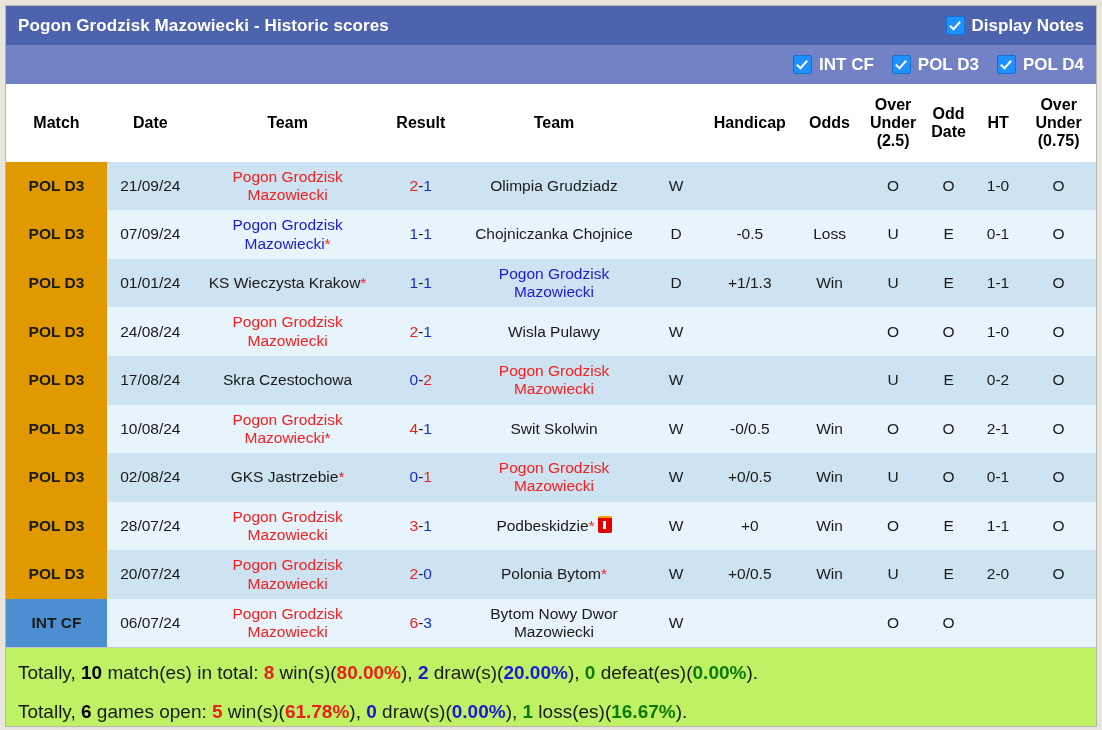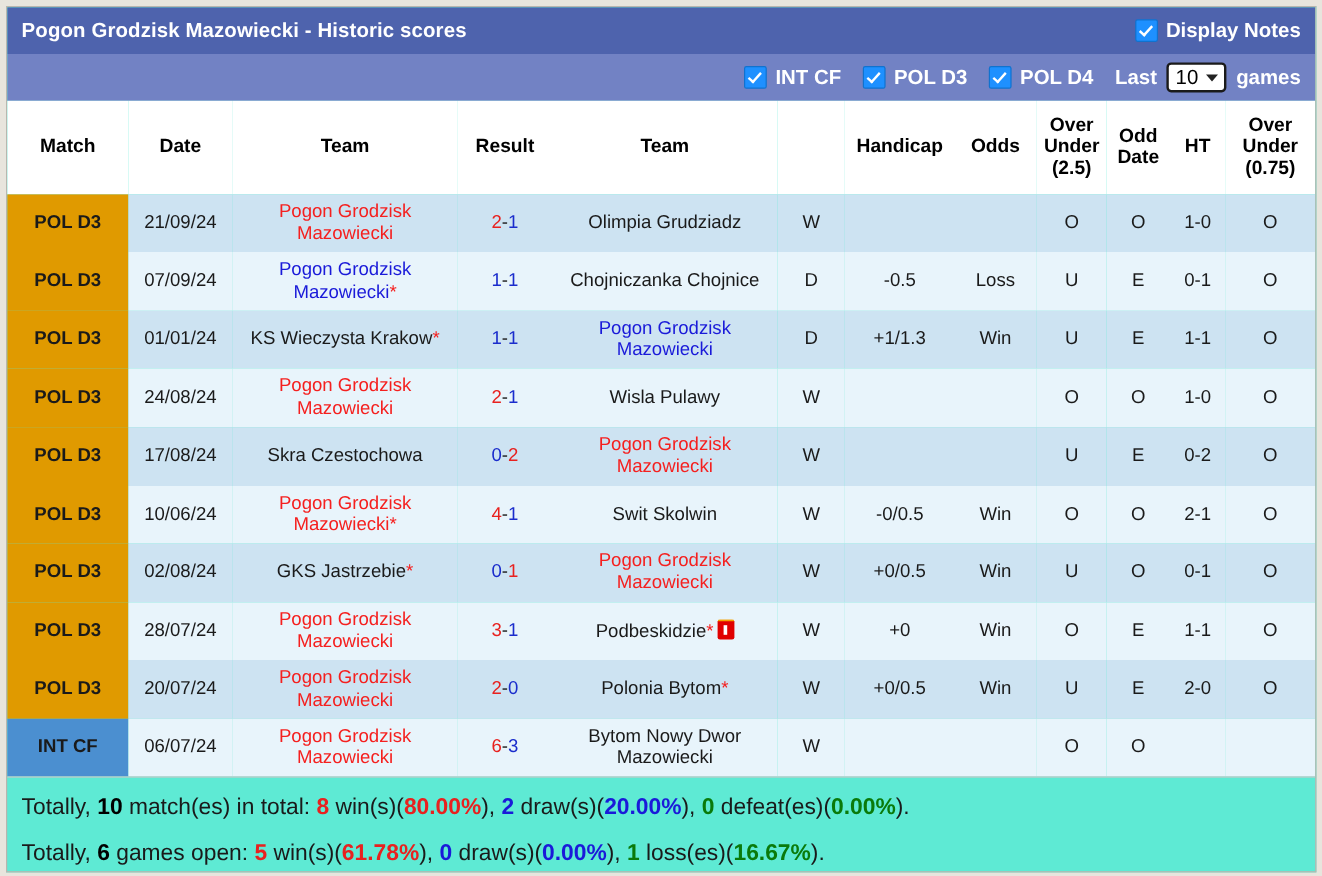--- a/index.html
+++ b/index.html
@@ -6,21 +6,21 @@
   html,body{margin:0;padding:0;}
   body{
     width:1102px;height:730px;
     background:#e8e5dd;
     font-family:"Liberation Sans", sans-serif;
     overflow:hidden;
   }
   #app{
     position:absolute;left:5px;top:5px;
     width:1092px;height:722px;
-    background:#5eead4;
+    background:#bef264;
     border:1px solid #b9b6ae;
     box-sizing:border-box;
     overflow:hidden;
   }
   
   .titlebar{
     height:39px;
     background:#4e63ad;
     display:flex;align-items:center;
     padding:0 12px;
@@ -188,28 +188,20 @@
       <span>INT CF</span>
     </label>
     <label class="filt">
       <span class="cb"></span>
       <span>POL D3</span>
     </label>
     <label class="filt">
       <span class="cb"></span>
       <span>POL D4</span>
     </label>
-    <span class="filt lastgames">
-      <span>Last</span>
-      <span class="sel">
-        <span>10</span>
-        <span class="caret"></span>
-      </span>
-      <span>games</span>
-    </span>
   </div>
 
   <table class="scores">
     <colgroup>
       <col style="width:100px">
         <col style="width:86px">
         <col style="width:186px">
       <col style="width:78px">
         <col style="width:186px">
         <col style="width:56px">
@@ -313,21 +305,21 @@
           <td class="wdl-w">W</td>
           <td></td>
           <td class=""></td>
           <td class="ou-u">U</td>
           <td class="oe-e">E</td>
           <td class="ht">0-2</td>
           <td class="ou-o">O</td>
         </tr>
         <tr class="r-even">
           <td class="lg pol">POL D3</td>
-          <td class="date">10/06/24</td>
+          <td class="date">10/08/24</td>
           <td><span class="team t-red">Pogon Grodzisk Mazowiecki<span class="star">*</span></span></td>
           <td class="res"><span class="res-red">4</span><span>-</span><span class="res-blue">1</span></td>
           <td><span class="team t-black">Swit Skolwin</span></td>
           <td class="wdl-w">W</td>
           <td>-0/0.5</td>
           <td class="odds-win">Win</td>
           <td class="ou-o">O</td>
           <td class="oe-o">O</td>
           <td class="ht">2-1</td>
           <td class="ou-o">O</td>

